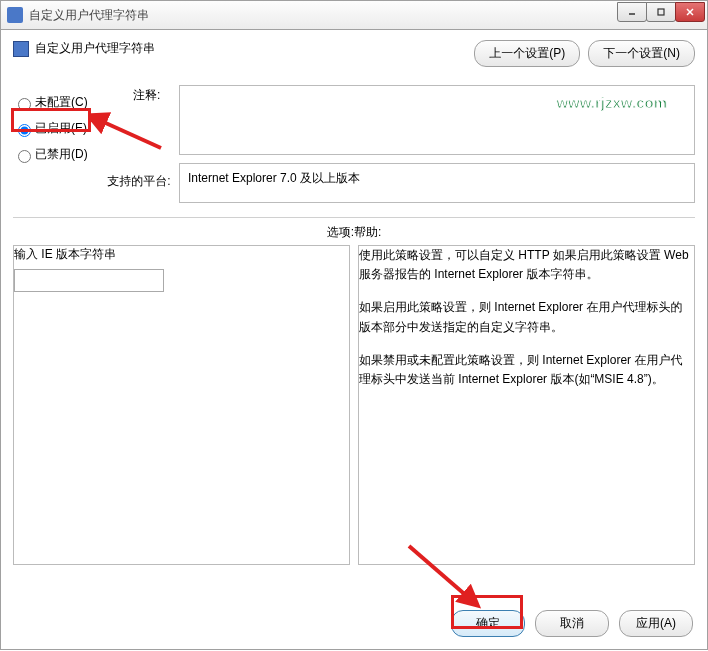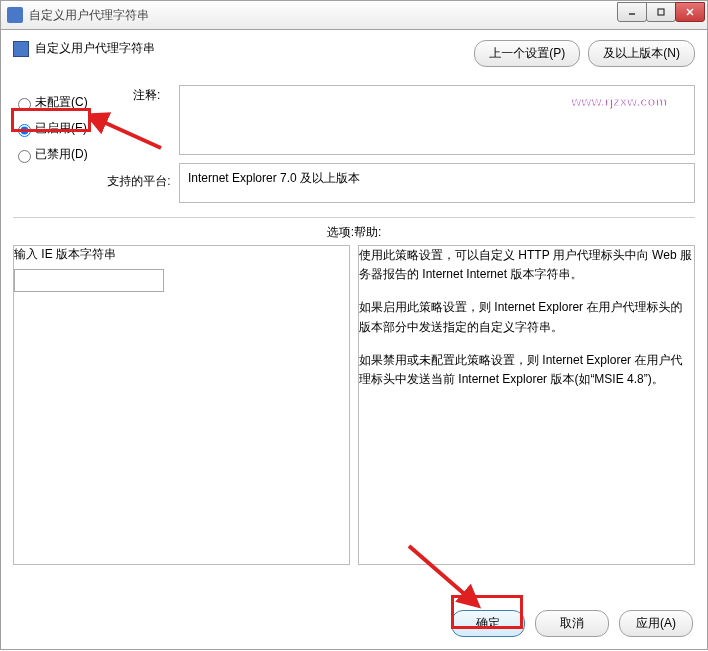--- a/index.html
+++ b/index.html
@@ -83,23 +83,23 @@
     font-size: 12px;
     cursor: pointer;
   }
   .btn.primary {
     border-color: #3c7fb1;
     background: linear-gradient(#f4f9fd,#d6eaf8);
   }
   .watermark {
     position: absolute;
     right: 40px; top: 64px;
-    font-size: 13px;
+    font-size: 15px;
     font-weight: bold;
-    color: #a21caf;
+    color: #15803d;
     -webkit-text-stroke: 1px #fff;
     text-shadow: 0 0 2px #fff, 0 0 2px #fff;
     pointer-events: none;
   }
   .radio-group {
     margin-top: 24px;
   }
   .radio-row {
     display: flex;
     align-items: flex-end;
@@ -202,21 +202,21 @@
 
 <div class="content">
 
   <div class="header-row">
     <div class="header-left">
       <span class="hicon"></span>
       <span>自定义用户代理字符串</span>
     </div>
     <div class="nav-buttons">
       <button class="btn"><span>上一个设置(P)</span></button>
-      <button class="btn"><span>及以上版本(N)</span></button>
+      <button class="btn"><span>下一个设置(N)</span></button>
     </div>
   </div>
 
   <div class="watermark">www.rjzxw.com</div>
 
   <div style="display:flex; margin-top:18px;">
     <div class="radio-group" style="width:120px; margin-top:0;">
       <div class="radio-row">
         <input type="radio" name="cfg" style="">
         <label>未配置(C)</label>
@@ -251,21 +251,21 @@
     <div class="col-left">选项:</div>
     <div>帮助:</div>
   </div>
 
   <div class="panels">
     <div class="panel panel-left">
       <div class="label">输入 IE 版本字符串</div>
       <input type="text" value="" style="">
     </div>
     <div class="panel panel-right">
-      <p>使用此策略设置，可以自定义 HTTP 用户代理标头中向 Web 服务器报告的 Internet Internet 版本字符串。</p>
+      <p>使用此策略设置，可以自定义 HTTP 如果启用此策略设置 Web 服务器报告的 Internet Explorer 版本字符串。</p>
       <p>如果启用此策略设置，则 Internet Explorer 在用户代理标头的版本部分中发送指定的自定义字符串。</p>
       <p>如果禁用或未配置此策略设置，则 Internet Explorer 在用户代理标头中发送当前 Internet Explorer 版本(如“MSIE 4.8”)。</p>
     </div>
   </div>
 
   <div class="footer">
     <button class="btn primary"><span>确定</span></button>
     <button class="btn"><span>取消</span></button>
     <button class="btn"><span>应用(A)</span></button>
   </div>

